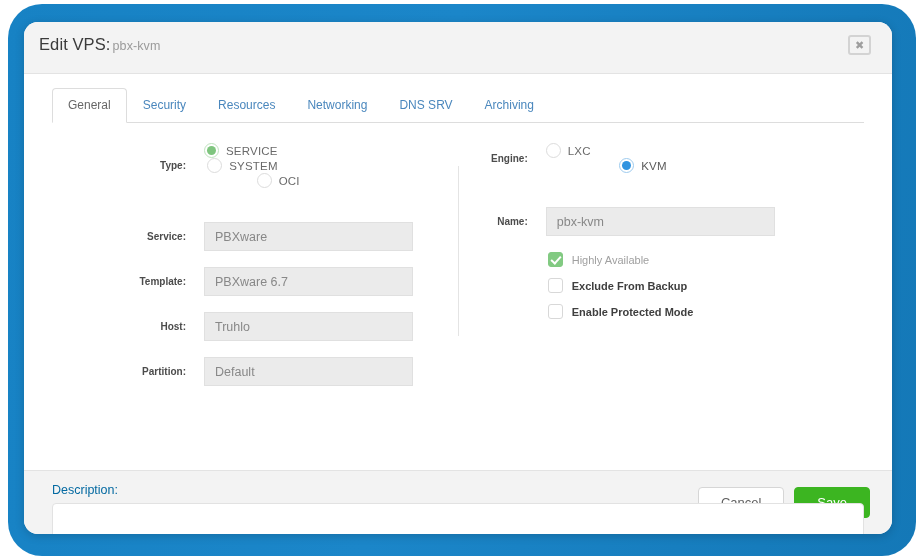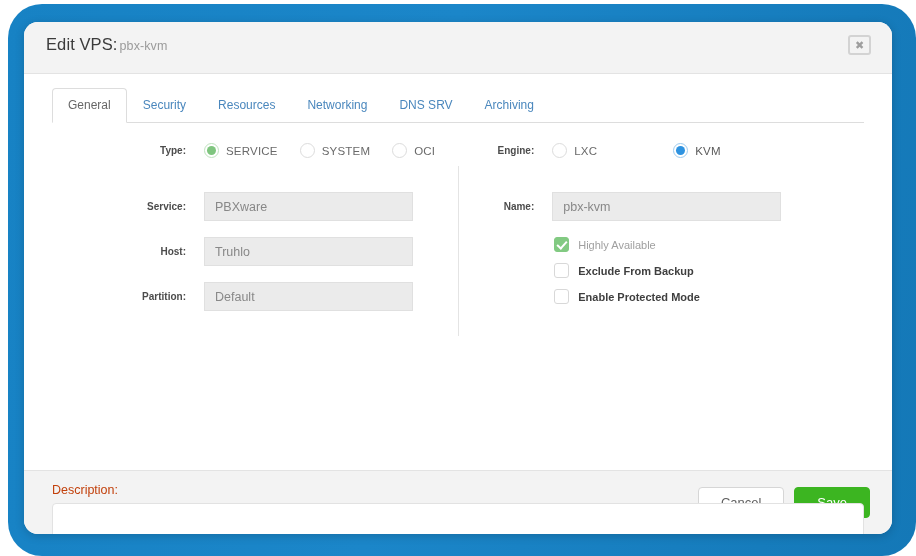--- a/index.html
+++ b/index.html
@@ -49,21 +49,21 @@
   
   #modal-header {
     position: relative;
     height: 51px;
     background: #f3f3f3;
     border-bottom: 1px solid #e3e3e3;
     flex: 0 0 auto;
   }
   #modal-title {
     position: absolute;
-    left: 22px;
+    left: 15px;
     top: 13px;
     font-size: 16.5px;
     color: #3b3b3b;
     letter-spacing: 0.1px;
   }
   #modal-title .title-main {
     font-weight: normal;
     color: #3b3b3b;
   }
   #modal-title .title-sub {
@@ -209,20 +209,21 @@
     outline: none;
   }
   .finput.wide {
     width: 229px;
   }
 
   
   .radio-group {
     display: flex;
     align-items: flex-end;
+    flex-direction: column;
   }
   .radio-item {
     display: flex;
     align-items: center;
     margin-right: 22px;
     cursor: pointer;
   }
   .radio-item:last-child { margin-right: 0; }
   .radio-dot {
     width: 15px;
@@ -317,21 +318,21 @@
 
   
   #description-block {
     position: absolute;
     left: 28px;
     right: 28px;
     top: 360px;
   }
   #description-label {
     font-size: 12.5px;
-    color: #c2410c;
+    color: #0369a1;
     margin-bottom: 6px;
   }
   #description-input {
     display: block;
     width: 100%;
     height: 49px;
     box-sizing: border-box;
     border: 1px solid #e2e2e2;
     border-radius: 4px;
     background: #ffffff;
@@ -434,20 +435,26 @@
 
           <div style="height:18px"></div>
 
           <div class="frow">
             <div class="flabel">Service:</div>
             <div class="fcontrol">
               <input class="finput" type="text" readonly="" value="PBXware" style="">
             </div>
           </div>
 
+          <div class="frow">
+            <div class="flabel">Template:</div>
+            <div class="fcontrol">
+              <input class="finput" type="text" readonly="" value="PBXware 6.7" style="">
+            </div>
+          </div>
 
           <div class="frow">
             <div class="flabel">Host:</div>
             <div class="fcontrol">
               <input class="finput" type="text" readonly="" value="Truhlo" style="">
             </div>
           </div>
 
           <div class="frow">
             <div class="flabel">Partition:</div>

